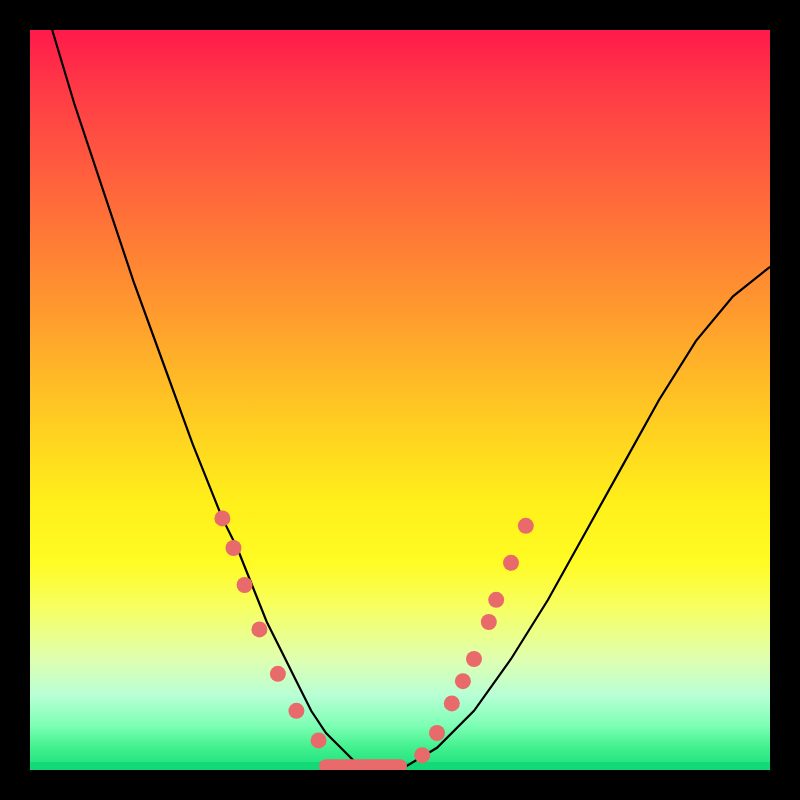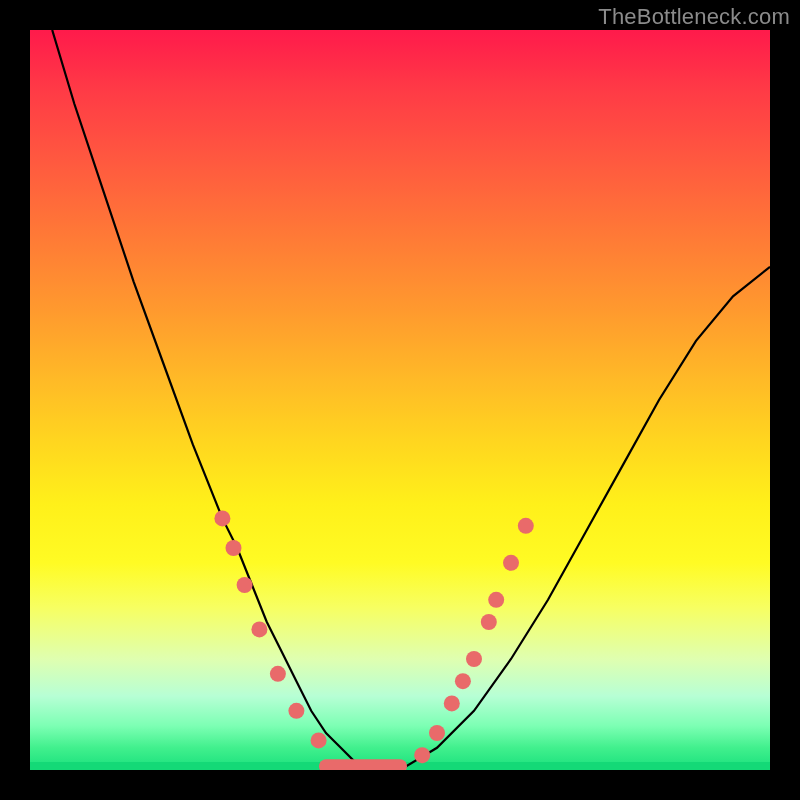--- a/index.html
+++ b/index.html
@@ -75,21 +75,20 @@
   .flat {
     stroke: #e96a6a;
     stroke-width: 14;
     stroke-linecap: round;
   }
 </style>
 </head>
 <body>
 
 <div class="frame">
-  <div class="watermark">TheBottleneck.com</div>
   <div class="plot">
     <div class="gradient"></div>
     <div class="green-band"></div>
     <svg class="curve" viewBox="0 0 740 740" preserveAspectRatio="none">
       <path id="main-curve" fill="none" stroke="#000" stroke-width="2.2" d="M22.2 0.0 L44.4 74.0 L74.0 162.8 L103.6 251.6 L133.2 333.0 L162.8 414.4 L192.4 488.4 L207.2 518.0 L222.0 555.0 L236.8 592.0 L251.6 621.6 L266.4 651.2 L281.2 680.8 L296.0 703.0 L310.8 717.8 L325.6 732.6 L340.4 740.0 L355.2 740.0 L370.0 740.0 L407.0 717.8 L444.0 680.8 L481.0 629.0 L518.0 569.8 L555.0 503.2 L592.0 436.6 L629.0 370.0 L666.0 310.8 L703.0 266.4 L740.0 236.8 "></path>
       <line id="flat-seg" class="flat" x1="296" x2="370" y1="736.3" y2="736.3"></line>
       <g id="dots-left">
           <circle cx="192.4" cy="488.4" r="8" class="dot"></circle>
           <circle cx="203.50000000000003" cy="518" r="8" class="dot"></circle>
           <circle cx="214.6" cy="555" r="8" class="dot"></circle>

